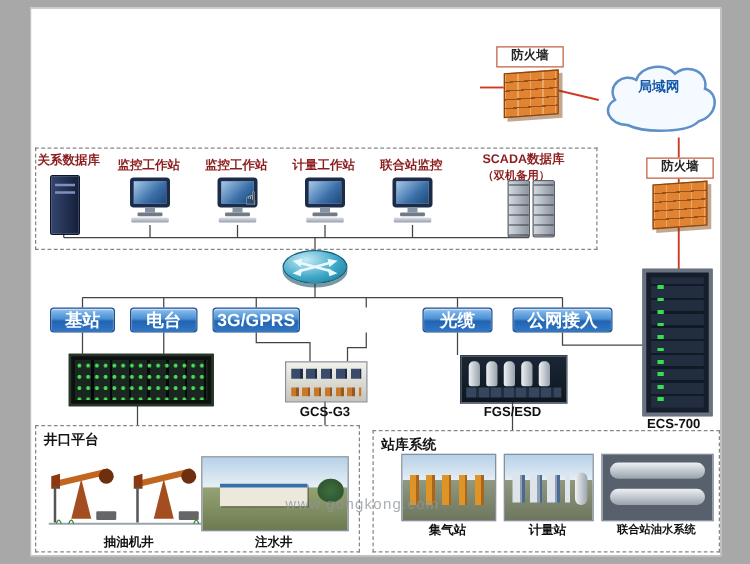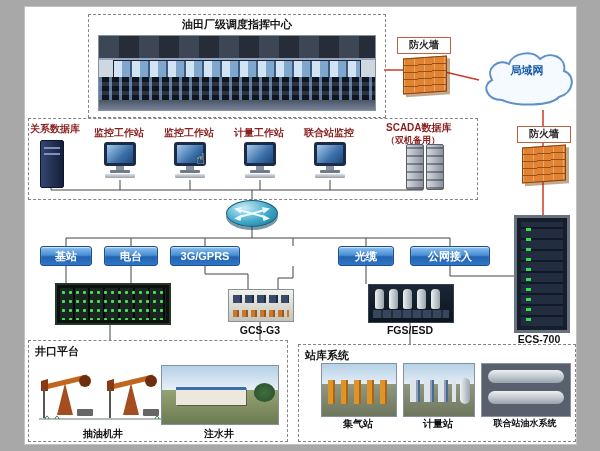--- a/index.html
+++ b/index.html
@@ -57,21 +57,21 @@
   
   .router{position:absolute;}
   .router .body{position:absolute;inset:0;border-radius:50%;
     background:radial-gradient(ellipse at 35% 28%,#c6ecf4,#3fa7c8 55%,#15718f);
     border:1px solid #135e78;box-shadow:0 3px 0 rgba(10,70,90,.55);}
   .router svg{position:absolute;inset:0;}
 
   
   .net-btn{position:absolute;top:246px;height:20px;box-sizing:border-box;
     background:linear-gradient(180deg,#8cc0ee 0%,#4a8fd4 45%,#2363b0 55%,#2e77c8 100%);
-    border:1px solid #1c4f92;border-radius:3px;color:#fff;font-weight:bold;font-size:11px;
+    border:1px solid #1c4f92;border-radius:3px;color:#fff;font-weight:bold;font-size:14px;
     line-height:18px;text-align:center;box-shadow:inset 0 1px 1px rgba(255,255,255,.6);}
 
   
   .gcs5{position:absolute;background:#0c120e;border:2px solid #27342a;}
   .gcs5 .inner{position:absolute;inset:3px;
     background-image:radial-gradient(circle,#46e05a 1.3px,rgba(0,0,0,0) 1.8px),
       repeating-linear-gradient(90deg,#1b2620 0 13px,#05080a 13px 15px);
     background-size:7px 9px,auto;}
   .gcs3{position:absolute;background:linear-gradient(#f2f2ec,#c4c4bc);border:1px solid #8a9098;}
   .gcs3 .top{position:absolute;left:4px;right:4px;top:5px;height:8px;
@@ -137,29 +137,20 @@
       <path d="M450,266 V276 H514"></path>
       <path d="M110,321 V340 M260,320 V340 M410,321 V344"></path>
     </g>
     <g stroke="#cc3a22" stroke-width="1.5" fill="none">
       <path d="M384,70 H403"></path>
       <path d="M445,72 L479,80"></path>
       <path d="M543,110 V215"></path>
     </g>
   </svg>
 
-  <div class="dashed-box" style="left:88px;top:14px;width:296px;height:102px;">
-    <div class="box-head center" style="left:0;right:0;top:2px;">油田厂级调度指挥中心</div>
-    <div class="photo" style="left:9px;top:20px;width:276px;height:74px;">
-      <div class="cr-ceiling"></div>
-      <div class="cr-wall"></div>
-      <div class="cr-desks"></div>
-      <div class="cr-floor"></div>
-    </div>
-  </div>
 
   <div class="fw-label" style="left:397px;top:37px;width:52px;height:15px;">防火墙</div>
   <div class="firewall" style="left:403px;top:57px;width:42px;height:34px;"></div>
 
   <div class="cloud" style="left:477px;top:44px;width:100px;height:68px;">
     <svg width="100" height="68" viewBox="0 0 100 68">
       <path d="M25,56 C10,56 4,42 15,36 C8,24 22,14 32,20 C36,8 56,6 63,15 C74,6 90,14 87,27 C99,31 97,49 82,53 C74,62 40,63 25,56 Z" fill="#f4faff" stroke="#5e8fc8" stroke-width="2"></path>
     </svg>
     <div class="cloud-text">
       <div>局域网</div>
@@ -318,13 +309,14 @@
     <div class="photo-label" style="left:104px;top:72px;width:70px;">计量站</div>
 
     <div class="photo" style="left:182px;top:18px;width:88px;height:52px;">
       <div class="union-bg"></div>
       <div class="tank-h" style="top:12%;"></div>
       <div class="tank-h" style="top:52%;"></div>
     </div>
     <div class="photo-label" style="left:176px;top:72px;width:100px;font-size:9px;">联合站油水系统</div>
   </div>
 
+  <div class="watermark" style="left:200px;top:396px;width:180px;">www.gongkong.com</div>
 </div>
 
 </body></html>

